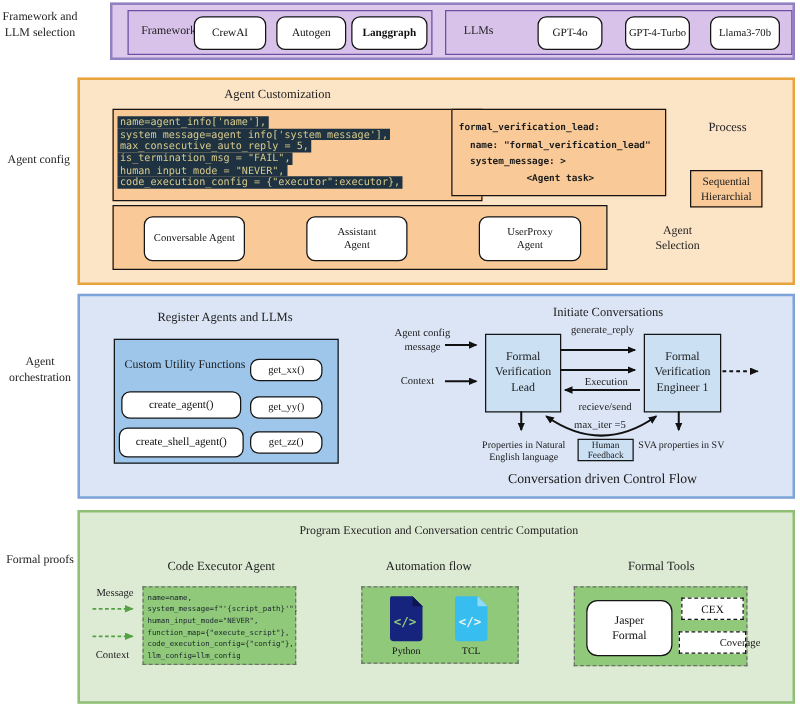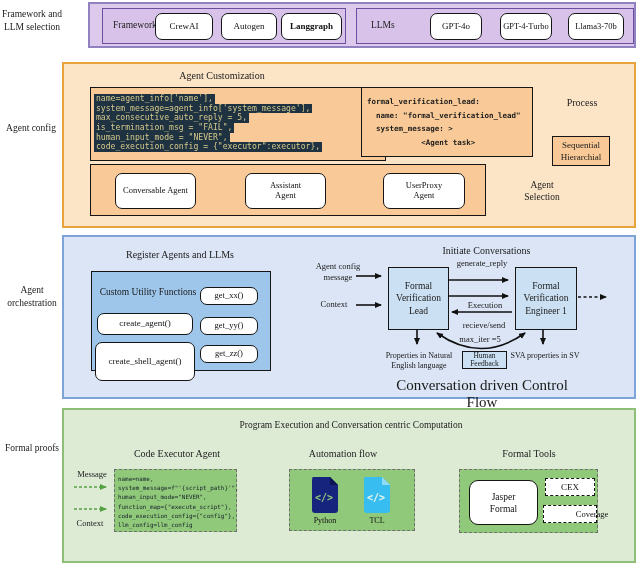--- a/index.html
+++ b/index.html
@@ -111,21 +111,21 @@
     </div>
     <div class="sec-title" style="left:448px; top:115px; width:60px; font-size:9.5px; line-height:12px;">Agent Selection</div>
   </div>
 
   <div class="abs sec-blue" style="left:62px; top:235px; width:574px; height:164px;">
     <div class="sec-title" style="left:28px; top:12px; width:176px;">Register Agents and LLMs</div>
 
     <div class="blue-inner" style="left:27px; top:34px; width:180px; height:100px;">
       <div class="abs ctr" style="left:6px; top:14px; width:100px; font-size:9.5px; line-height:12.5px;">Custom Utility Functions</div>
       <div class="wbox" style="left:5px; top:41px; width:96px; height:22px;">create_agent()</div>
-      <div class="wbox" style="left:3px; top:70px; width:100px; height:39px;">create_shell_agent()</div>
+      <div class="wbox" style="left:3px; top:70px; width:100px; height:24px;">create_shell_agent()</div>
       <div class="wbox" style="left:108px; top:15px; width:58px; height:18px; font-size:8.5px;">get_xx()</div>
       <div class="wbox" style="left:108px; top:45px; width:58px; height:18px; font-size:8.5px;">get_yy()</div>
       <div class="wbox" style="left:108px; top:73px; width:58px; height:18px; font-size:8.5px;">get_zz()</div>
     </div>
 
     <div class="sec-title" style="left:360px; top:8px; width:125px;">Initiate Conversations</div>
 
     <div class="flow-label" style="left:250px; top:24px; width:48px; line-height:10.5px;">Agent config message</div>
     <div class="flow-label" style="left:246px; top:62px; width:48px;">Context</div>
 
@@ -135,21 +135,21 @@
     <div class="flow-label" style="left:373px; top:21px; width:90px;">generate_reply</div>
     <div class="flow-label" style="left:391px; top:63px; width:60px;">Execution</div>
     <div class="flow-label" style="left:390px; top:83px; width:60px;">recieve/send</div>
     <div class="flow-label" style="left:386px; top:97px; width:60px;">max_iter =5</div>
 
     <div class="blue-node" style="left:398px; top:114px; width:45px; height:18px; font-size:7.5px; line-height:8.5px;">Human Feedback</div>
 
     <div class="small-label" style="left:310px; top:114px; width:90px;">Properties in Natural English language</div>
     <div class="small-label" style="left:436px; top:114px; width:90px;">SVA properties in SV</div>
 
-    <div class="abs ctr" style="left:330px; top:140px; width:176px; font-size:15px;">Conversation driven Control Flow</div>
+    <div class="abs ctr" style="left:330px; top:140px; width:176px; font-size:11px;">Conversation driven Control Flow</div>
   </div>
 
   <div class="abs sec-green" style="left:62px; top:408px; width:574px; height:155px;">
     <div class="sec-title" style="left:137px; top:10px; width:300px; font-size:9.5px;">Program Execution and Conversation centric Computation</div>
 
     <div class="sec-title" style="left:63px; top:38px; width:100px;">Code Executor Agent</div>
 
     <div class="flow-label" style="left:8px; top:59px; width:40px;">Message</div>
     <div class="flow-label" style="left:6px; top:108px; width:40px;">Context</div>
 

